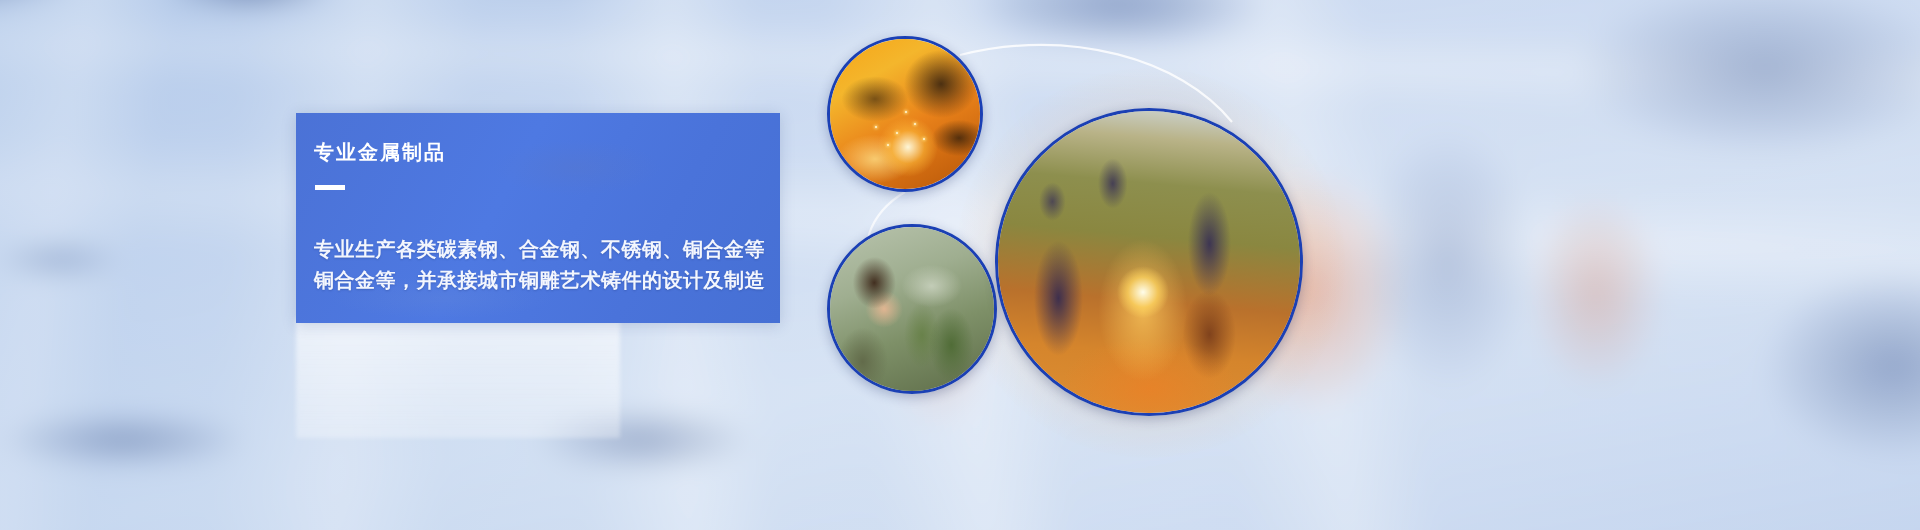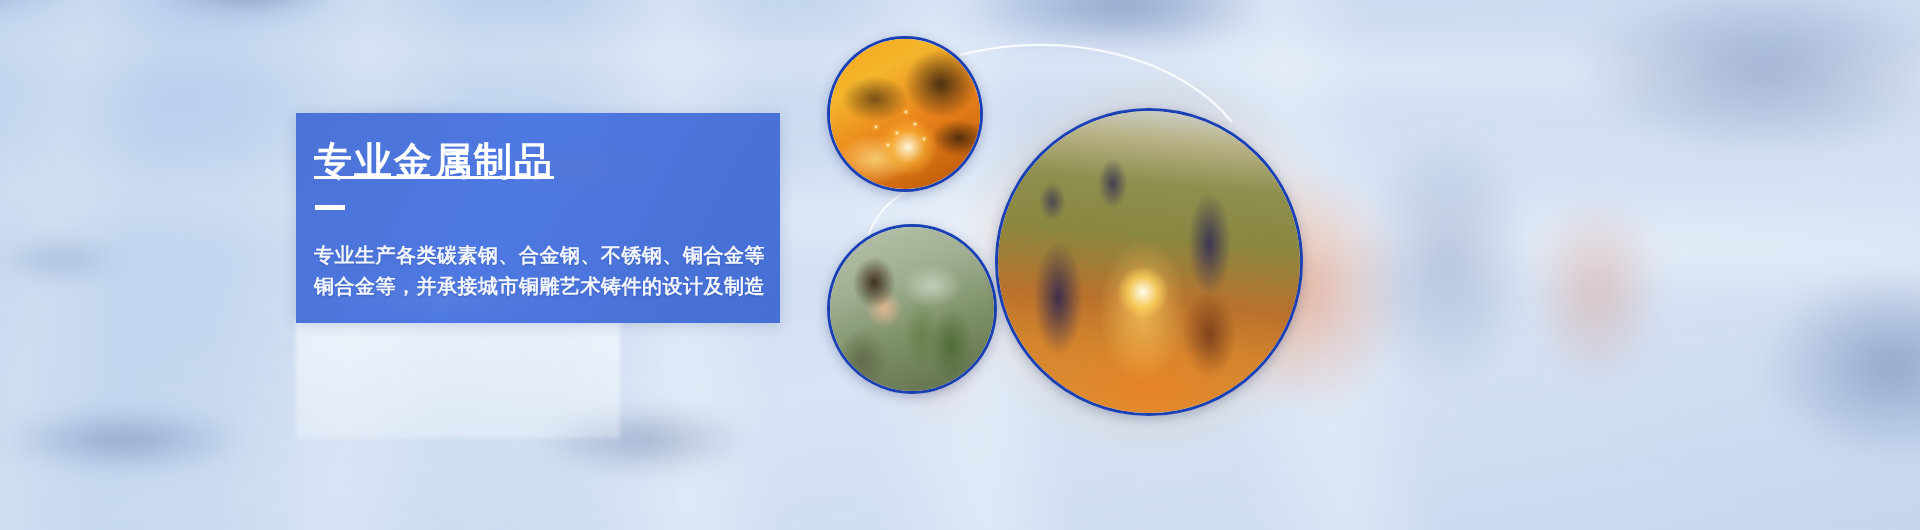--- a/index.html
+++ b/index.html
@@ -76,34 +76,33 @@
     background:
       radial-gradient(ellipse 120px 40px at 58% 26%, rgba(90,120,200,.35), rgba(90,120,200,0) 70%),
       radial-gradient(ellipse 160px 30px at 30% 88%, rgba(110,142,214,.22), rgba(110,142,214,0) 70%);
     pointer-events:none;
   }
 
   .panel-inner { position:relative; z-index:2; padding:28px 0 0 10px; }
 
   .panel-title {
     color:#ffffff;
-    font-size:38px;
+    font-size:20px;
     font-weight:bold;
     letter-spacing:2px;
     line-height:1.1;
     padding-left:8px;
-    text-decoration:underline;
   }
   .title-rule {
     width:30px; height:5px;
     background:#ffffff;
     margin:22px 0 0 9px;
   }
   .panel-desc {
-    margin-top:30px;
+    margin-top:44px;
     padding-left:8px;
     color:#f3f6fd;
     font-size:20px;
     font-weight:bold;
     line-height:1.55;
     letter-spacing:.5px;
     text-shadow:0 1px 2px rgba(30,54,120,.30);
     white-space:nowrap;
   }
 

